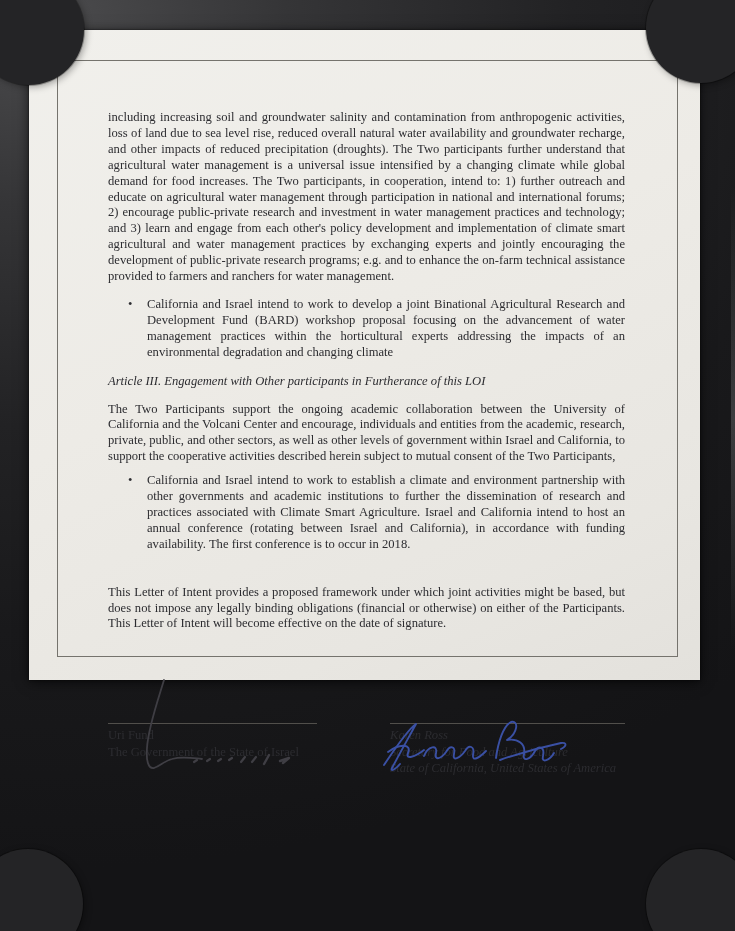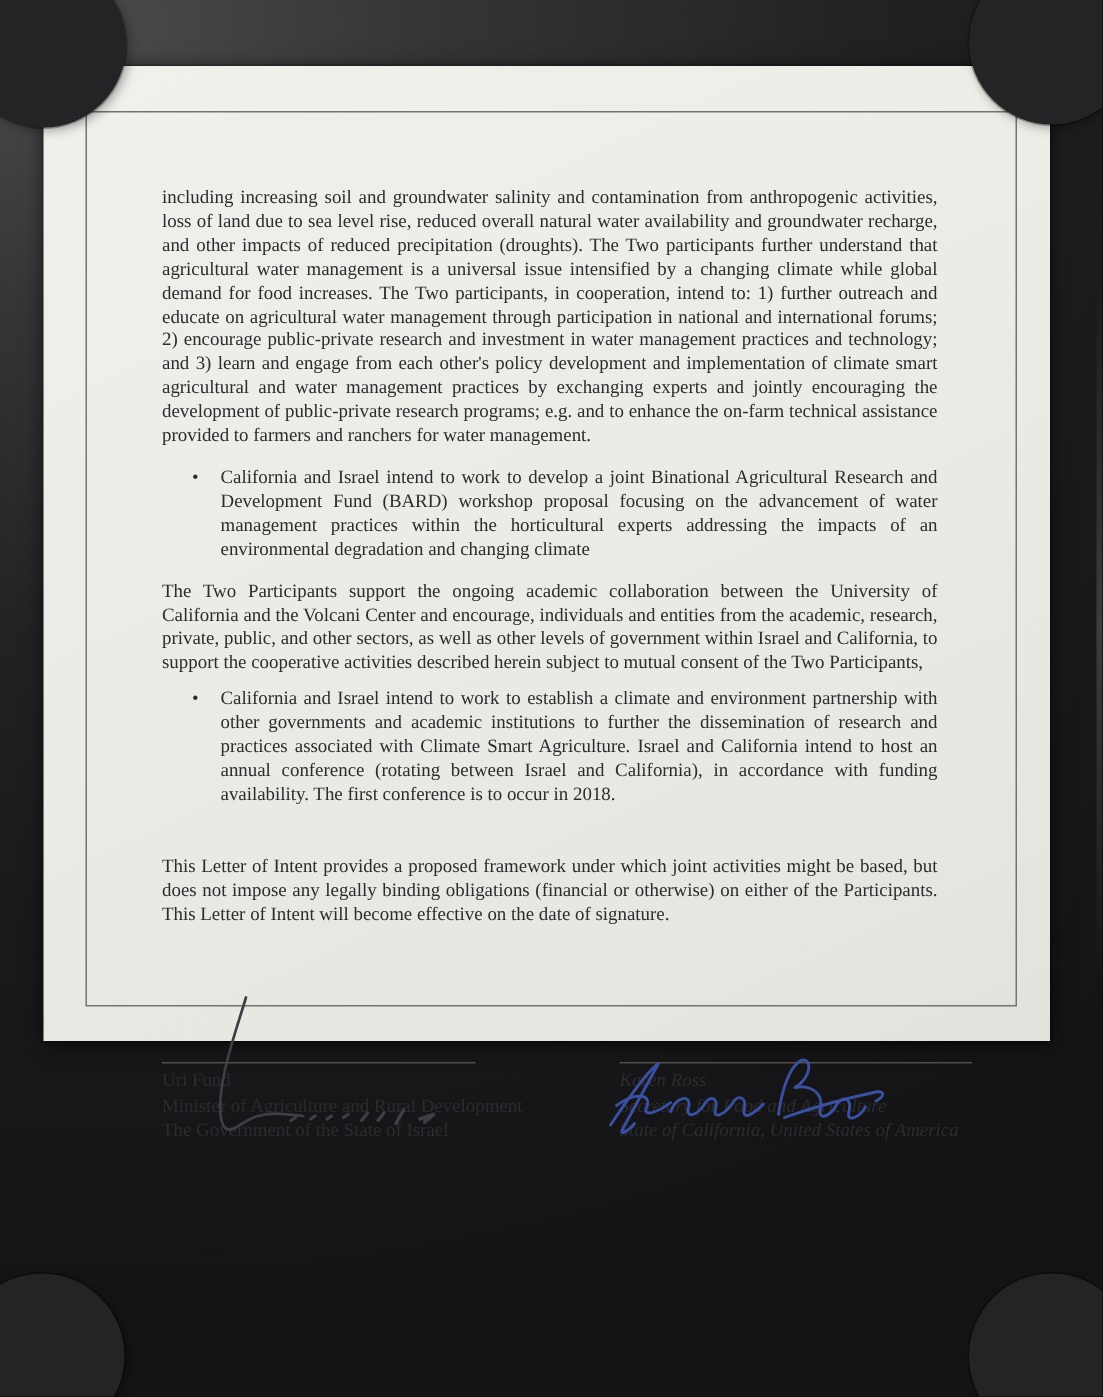--- a/index.html
+++ b/index.html
@@ -18,21 +18,21 @@
   .mat-seam {
     position: absolute;
     right: 0; top: 0;
     width: 4px; height: 100%;
     background: linear-gradient(180deg, rgba(120,120,122,0) 20%, rgba(130,130,132,0.35) 45%, rgba(120,120,122,0) 70%);
     z-index: 2;
   }
 
   .page {
     position: absolute;
-    left: 29px; top: 44px;
+    left: 29px; top: 30px;
     width: 671px; height: 650px;
     background: linear-gradient(155deg, #f1f0ec 0%, #edebe6 45%, #e8e6e1 80%, #e3e1dc 100%);
     box-shadow: 0 2px 12px rgba(0,0,0,0.65), 0 0 2px rgba(0,0,0,0.7);
     z-index: 1;
   }
 
   .inner-border {
     position: absolute;
     left: 28px; top: 30px; right: 22px; bottom: 23px;
     border: 1px solid #75736d;
@@ -100,20 +100,21 @@
 
       <p class="jtext">including increasing soil and groundwater salinity and contamination from anthropogenic activities, loss of land due to sea level rise, reduced overall natural water availability and groundwater recharge, and other impacts of reduced precipitation (droughts). The Two participants further understand that agricultural water management is a universal issue intensified by a changing climate while global demand for food increases. The Two participants, in cooperation, intend to: 1) further outreach and educate on agricultural water management through participation in national and international forums; 2) encourage public-private research and investment in water management practices and technology; and 3) learn and engage from each other's policy development and implementation of climate smart agricultural and water management practices by exchanging experts and jointly encouraging the development of public-private research programs; e.g. and to enhance the on-farm technical assistance provided to farmers and ranchers for water management.</p>
 
       <ul class="bullets b1">
         <li>
           <span class="glyph">•</span>
           <span>California and Israel intend to work to develop a joint Binational Agricultural Research and Development Fund (BARD) workshop proposal focusing on the advancement of water management practices within the horticultural experts addressing the impacts of an environmental degradation and changing climate</span>
         </li>
       </ul>
 
+      <p class="jtext heading">Article III. Engagement with Other participants in Furtherance of this LOI</p>
 
       <p class="jtext a3body">The Two Participants support the ongoing academic collaboration between the University of California and the Volcani Center and encourage, individuals and entities from the academic, research, private, public, and other sectors, as well as other levels of government within Israel and California, to support the cooperative activities described herein subject to mutual consent of the Two Participants,</p>
 
       <ul class="bullets b2">
         <li>
           <span class="glyph">•</span>
           <span>California and Israel intend to work to establish a climate and environment partnership with other governments and academic institutions to further the dissemination of research and practices associated with Climate Smart Agriculture. Israel and California intend to host an annual conference (rotating between Israel and California), in accordance with funding availability. The first conference is to occur in 2018.</span>
         </li>
       </ul>
 
@@ -132,21 +133,20 @@
               <path d="M 97,84 l 3,-2" stroke-width="2.2"></path>
               <path d="M 109,86 l 4,-5" stroke-width="2.2"></path>
               <path d="M 120,86 l 4,-5" stroke-width="2.2"></path>
               <path d="M 132,88 l 5,-9" stroke-width="2.4"></path>
               <path d="M 148,85 l 9,-3 l -6,5" stroke-width="2.4"></path>
             </g>
           </svg>
           <div class="sig-line-left"></div>
           <div class="sig-text">
             <div>Uri Fund</div>
-            <div>Minister of Agriculture and Rural Development</div>
             <div>The Government of the State of Israel</div>
           </div>
         </div>
 
         <div class="sig-col right">
           <svg class="sig-svg karen-svg" viewBox="0 0 190 70">
             <g fill="none" stroke="#3a50a4" stroke-width="1.9" stroke-linecap="round" stroke-linejoin="round">
               <path d="M 2,52 C 10,40 26,16 34,11 C 28,22 18,40 10,55 C 8,59 13,57 18,51"></path>
               <path d="M 6,39 C 18,30 30,31 26,40 C 23,47 33,44 42,37"></path>
               <path d="M 42,43 C 46,33 56,31 54,40 C 52,48 59,46 64,39 C 68,32 74,33 72,41 C 70,49 78,45 83,38 C 87,31 93,33 91,42 C 90,49 97,45 104,38"></path>

